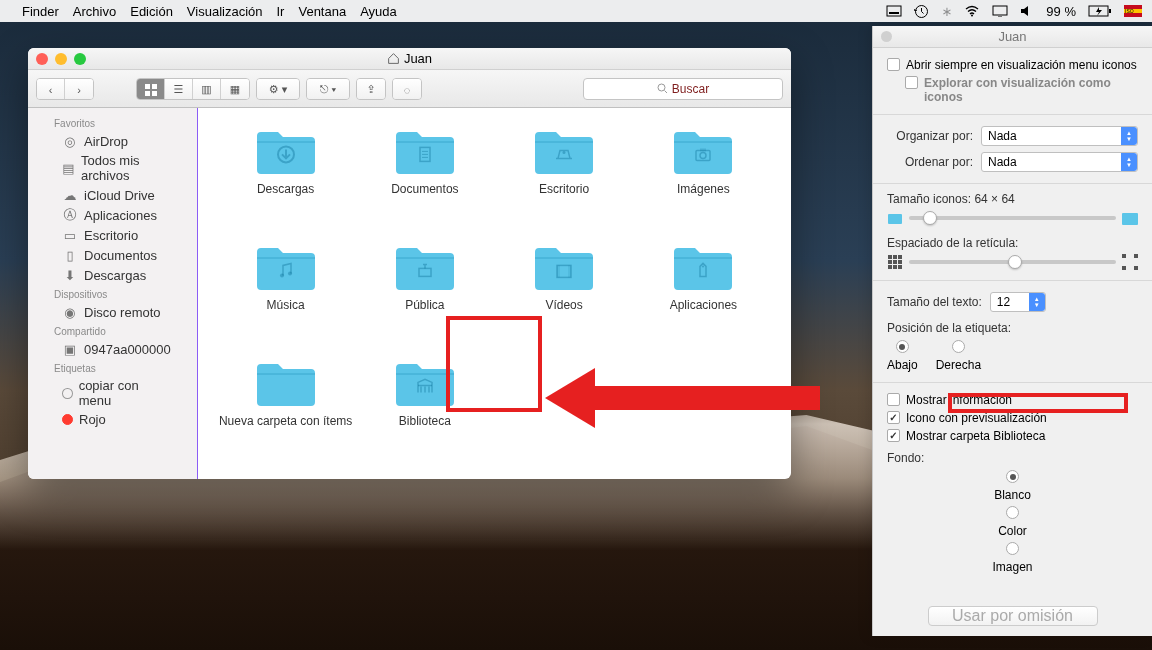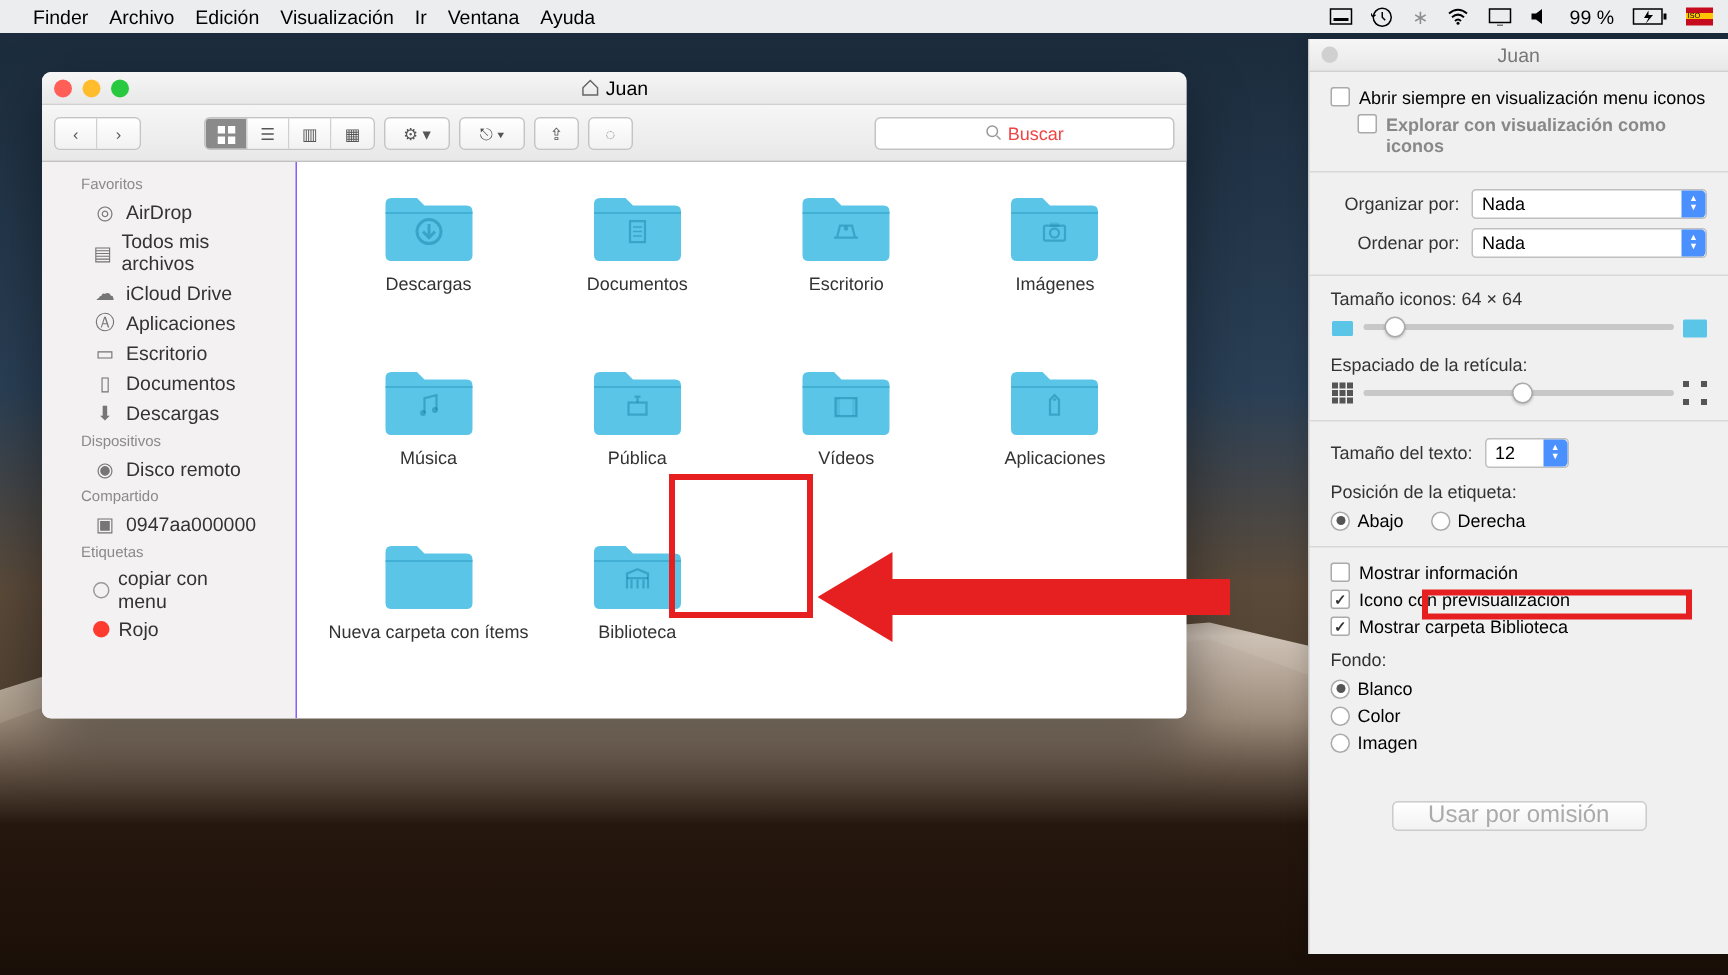--- a/index.html
+++ b/index.html
@@ -23,21 +23,21 @@
 .traffic span { width: 12px; height: 12px; border-radius: 50%; display: block; }
 .tl-close { background: #ff5f57; } .tl-min { background: #ffbd2e; } .tl-max { background: #28c940; }
 .titlebar .title { margin: 0 auto; font-size: 13px; display: flex; align-items: center; gap: 4px; }
 .home-icon { width: 13px; height: 13px; }
 
 .toolbar { height: 38px; background: linear-gradient(#f6f6f6, #e8e8e8); border-bottom: 1px solid #c0c0c0; display: flex; align-items: center; padding: 0 8px; gap: 6px; }
 .tb-group { display: flex; border: 1px solid #c4c4c4; border-radius: 4px; overflow: hidden; background: #fff; height: 22px; }
 .tb-btn { width: 28px; height: 22px; display: flex; align-items: center; justify-content: center; background: linear-gradient(#fff,#f0f0f0); border-right: 1px solid #d0d0d0; cursor: default; font-size: 11px; color: #555; }
 .tb-btn:last-child { border-right: none; }
 .tb-btn.active { background: #8a8a8a; color: #fff; }
-.search-box { margin-left: auto; width: 200px; height: 22px; border: 1px solid #c4c4c4; border-radius: 4px; background: #fff; display: flex; align-items: center; justify-content: center; font-size: 12px; color: #ef4444; gap: 4px; }
+.search-box { margin-left: auto; width: 200px; height: 22px; border: 1px solid #c4c4c4; border-radius: 4px; background: #fff; display: flex; align-items: center; justify-content: center; font-size: 12px; color: #7f1d1d; gap: 4px; }
 
 .finder-body { flex: 1; display: flex; overflow: hidden; }
 .sidebar { width: 170px; background: #f3f1f2; border-right: 1px solid #8b5cf6; padding: 6px 16px; font-size: 13px; overflow-y: auto; }
 .sb-header { font-size: 10px; color: #8a8a8a; padding: 4px 10px 2px; font-weight: 500; }
 .sb-item { padding: 2px 10px 2px 18px; display: flex; align-items: center; gap: 6px; color: #333; cursor: default; }
 .sb-item .ic { width: 16px; height: 16px; display: flex; align-items: center; justify-content: center; color: #767676; }
 .tag-dot { width: 11px; height: 11px; border-radius: 50%; border: 1.5px solid #999; }
 .tag-red { background: #ff3b30; border-color: #ff3b30; }
 
 .content { flex: 1; padding: 18px; display: grid; grid-template-columns: repeat(4, 1fr); grid-auto-rows: 110px; gap: 6px 0; font-size: 12px; color: #333; }
@@ -60,21 +60,21 @@
 .sep { height: 1px; background: #d8d8d8; margin: 8px -14px; }
 .form-row { display: flex; align-items: center; gap: 8px; padding: 3px 0; }
 .form-row label { text-align: right; color: #333; }
 .select { flex: 1; height: 20px; border: 1px solid #bfbfbf; border-radius: 3px; background: #fff; display: flex; align-items: center; padding: 0 6px; font-size: 12px; position: relative; }
 .select .arrows { position: absolute; right: 0; top: 0; bottom: 0; width: 16px; background: #4a90ff; border-radius: 0 3px 3px 0; display: flex; flex-direction: column; align-items: center; justify-content: center; color: #fff; font-size: 6px; line-height: 6px; }
 .section-label { color: #333; margin: 6px 0 3px; }
 .slider-row { display: flex; align-items: center; gap: 6px; margin: 4px 0 10px; }
 .slider { flex: 1; height: 4px; background: #c8c8c8; border-radius: 2px; position: relative; }
 .slider .thumb { position: absolute; top: -5px; width: 14px; height: 14px; background: #fff; border: 1px solid #aaa; border-radius: 50%; box-shadow: 0 1px 2px rgba(0,0,0,0.2); }
 .grid-ic { width: 16px; height: 16px; }
-.radio-row { display: flex; align-items: center; gap: 5px; padding: 2px 0; }
+.radio-row { display: flex; align-items: center; gap: 5px; padding: 2px 0; flex-direction: column; }
 .radio { width: 13px; height: 13px; border: 1px solid #aaa; border-radius: 50%; background: #fff; display: inline-flex; align-items: center; justify-content: center; }
 .radio.on::after { content: ""; width: 6px; height: 6px; background: #555; border-radius: 50%; }
 .radio-inline { display: flex; gap: 18px; margin: 3px 0 6px; }
 .hb2 { top: 393px; right: 24px; width: 180px; height: 20px; z-index: 25; }
 .default-btn { width: 170px; margin: 30px auto 0; height: 20px; border: 1px solid #ccc; border-radius: 4px; background: linear-gradient(#fff,#f2f2f2); text-align: center; line-height: 18px; color: #aaa; font-size: 16px; }
 svg { display: block; }
 </style>
 </head>
 <body>
 

